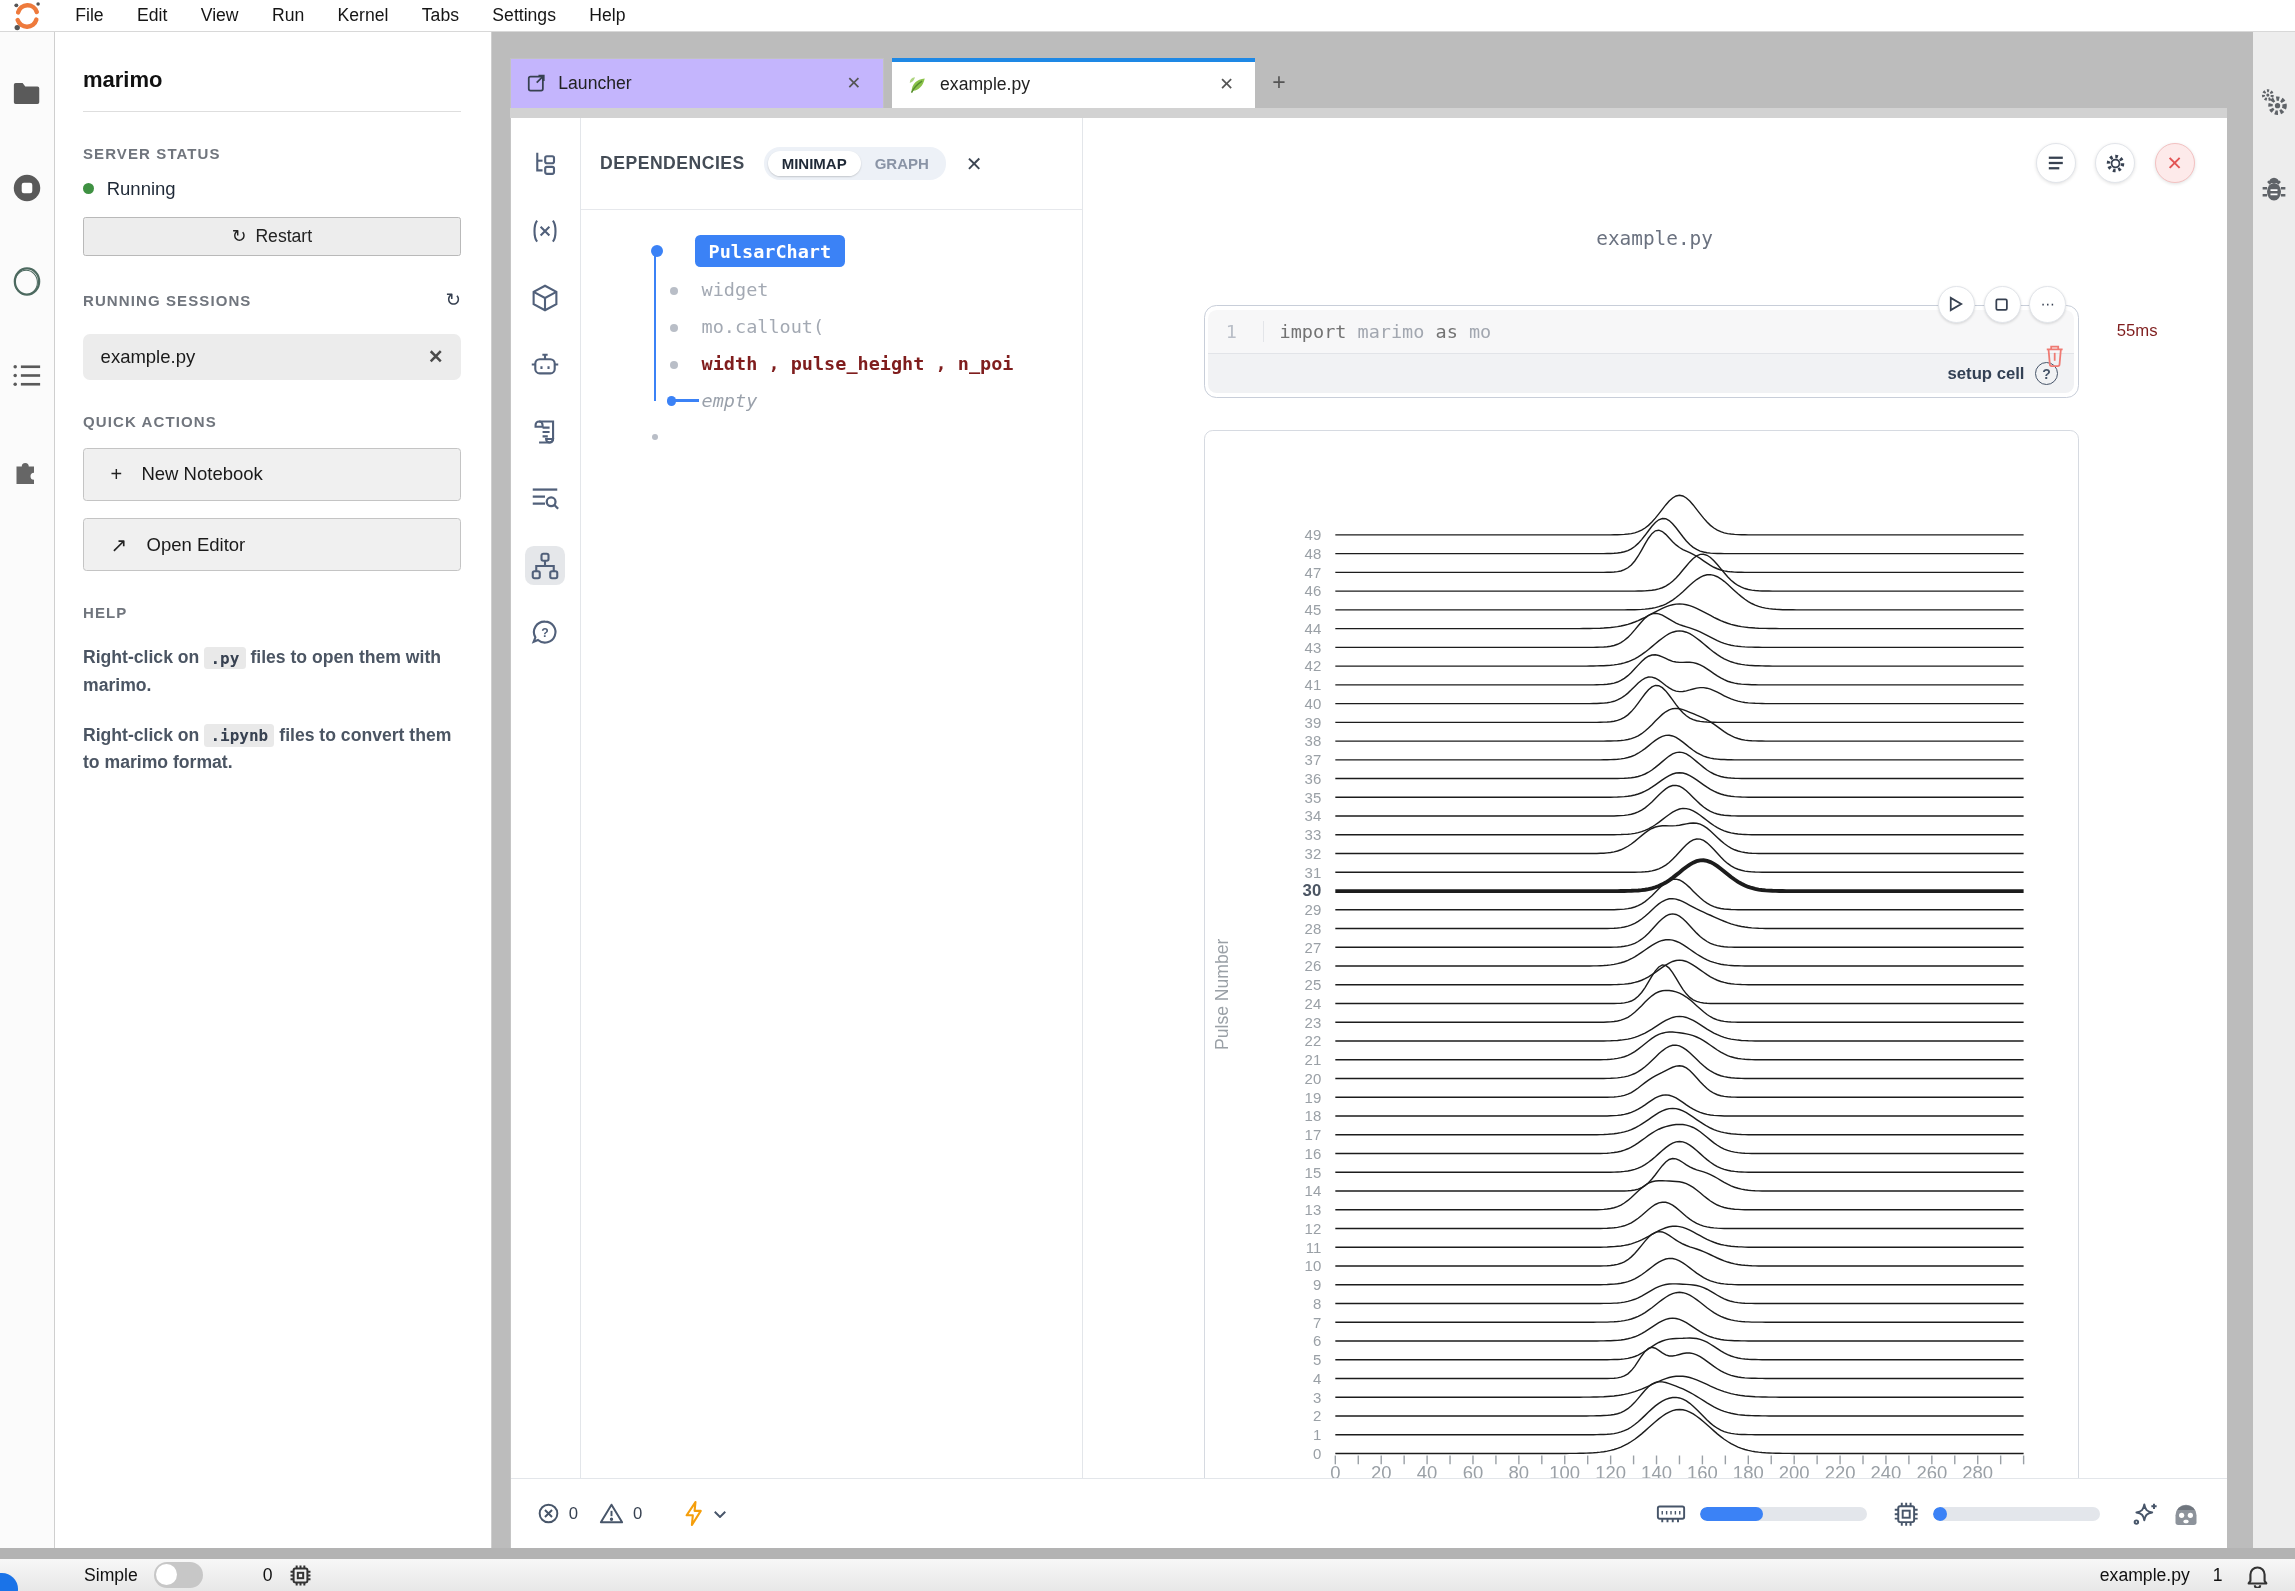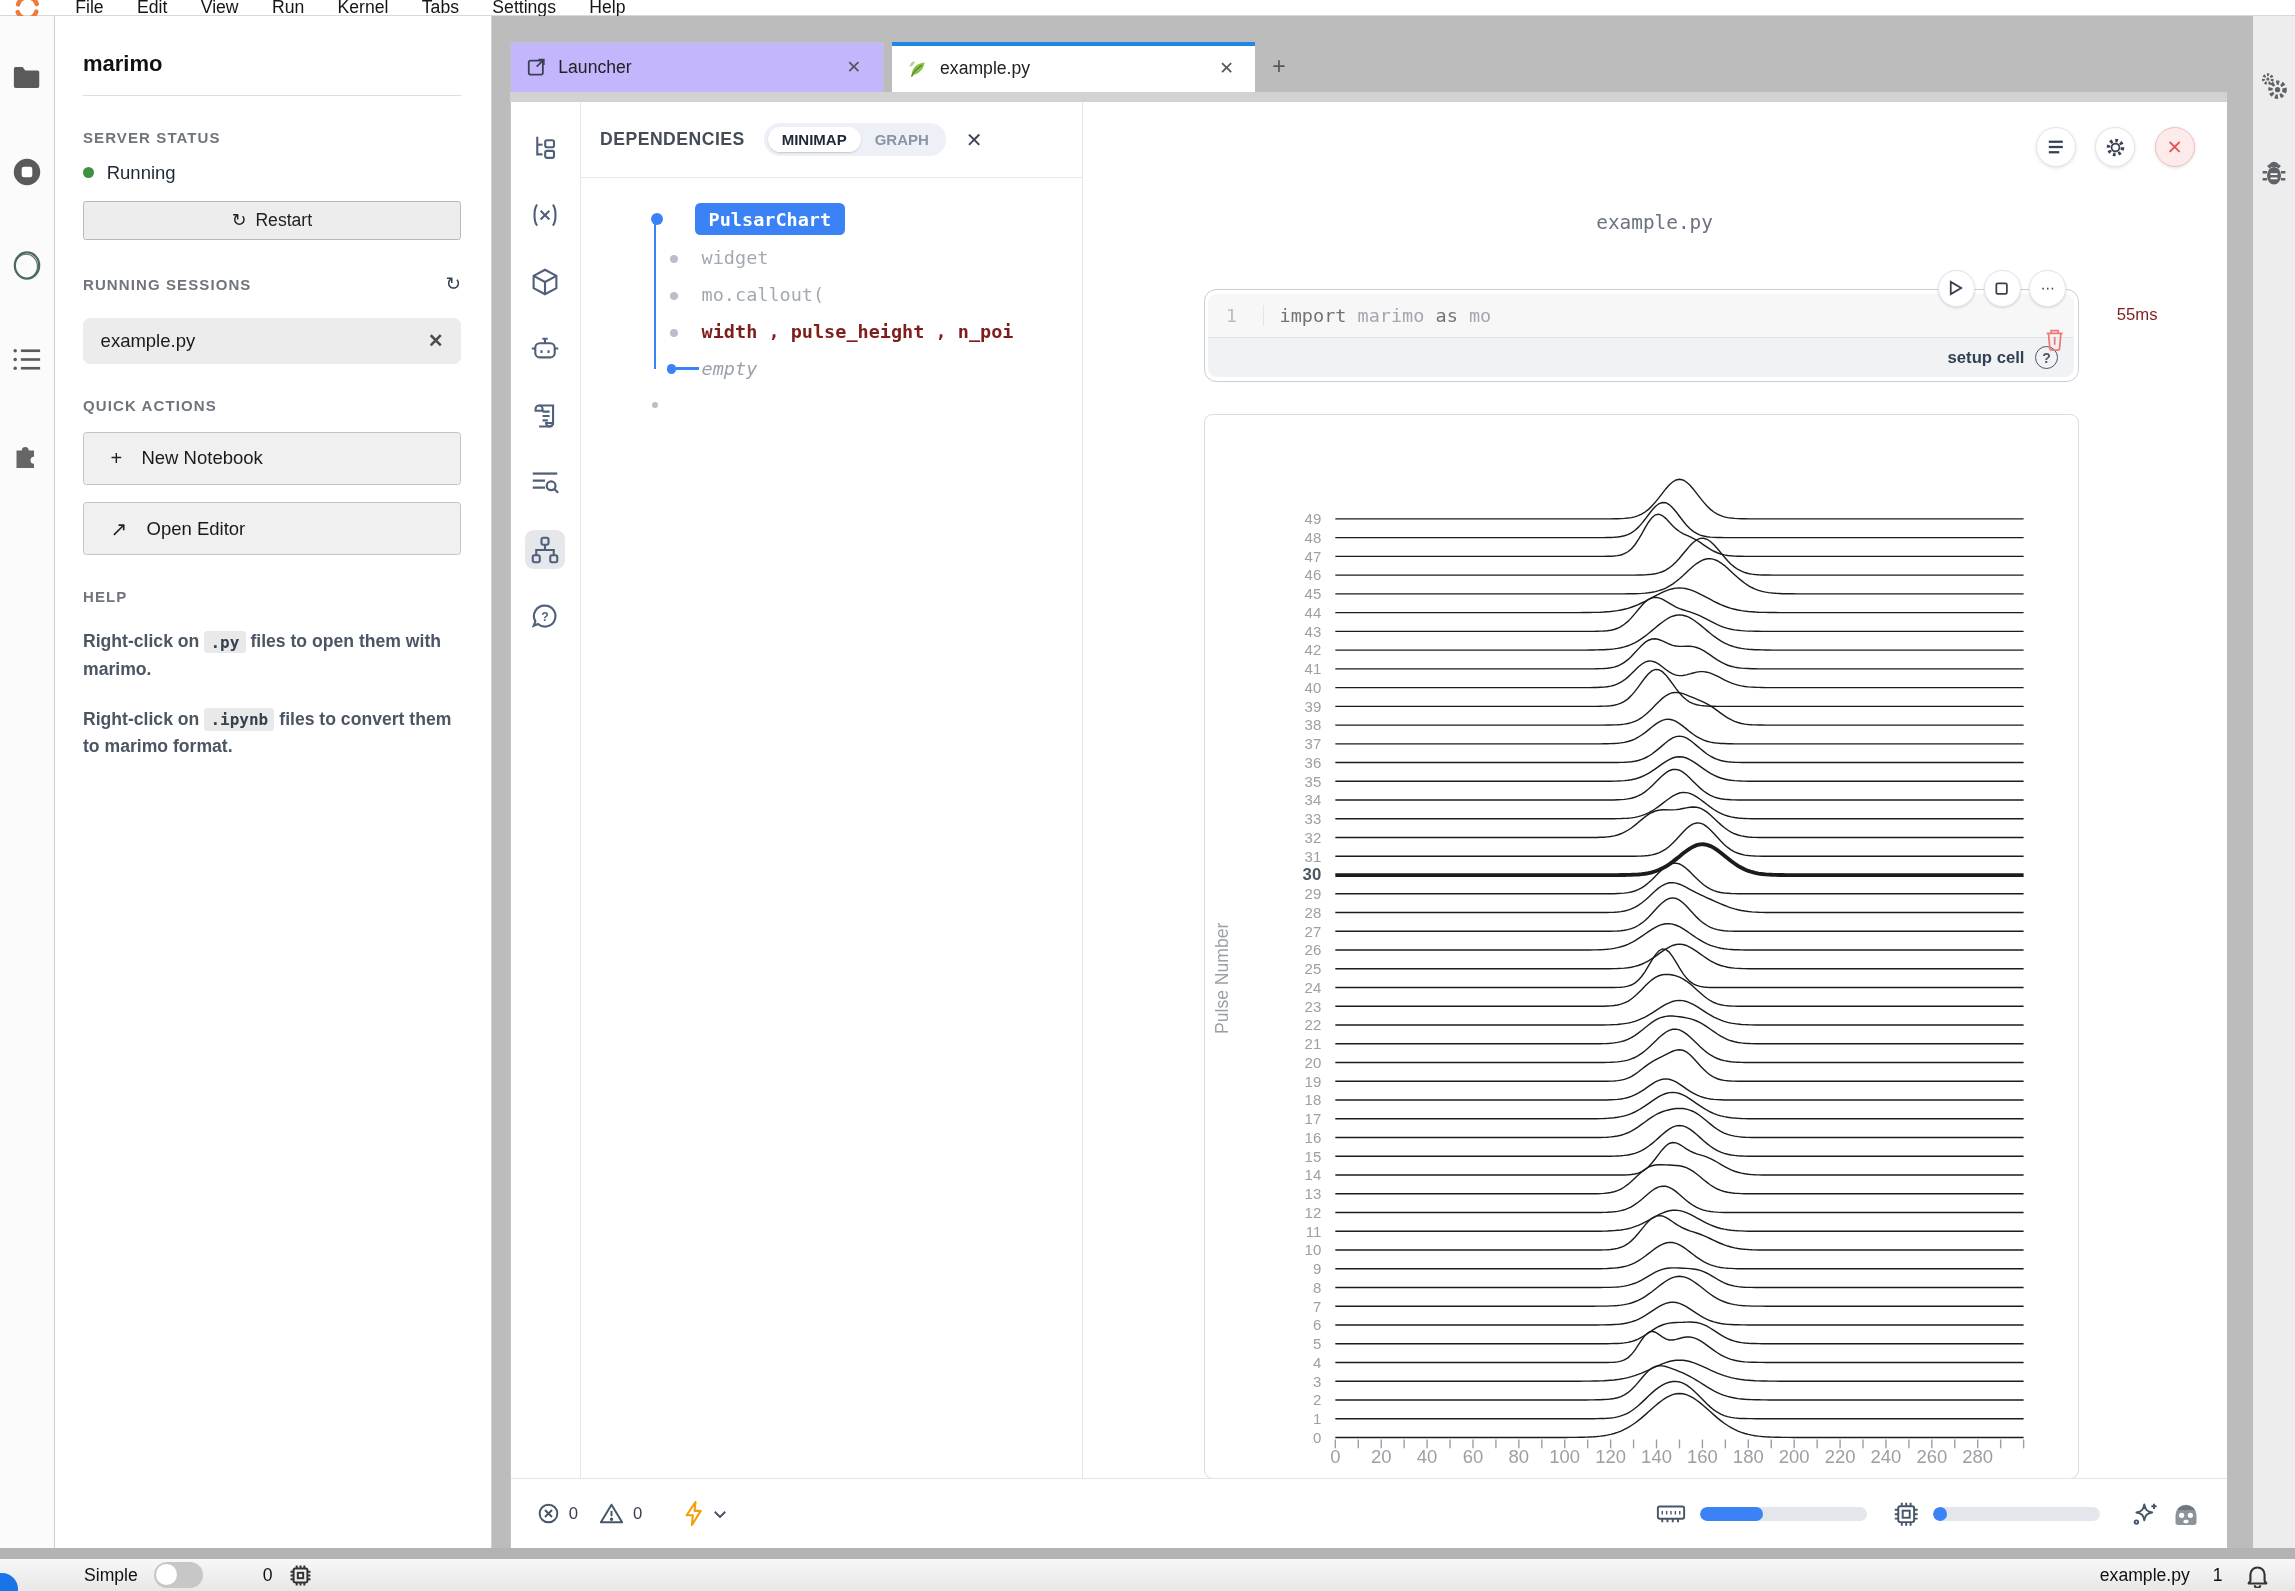--- a/index.html
+++ b/index.html
@@ -1,20 +1,20 @@
 <!DOCTYPE html>
 <html style="font-size:14px"><head>
 <meta charset="utf-8">
 <style>
   * { margin:0; padding:0; box-sizing:border-box; }
   html,body { width:2295px; height:1591px; background:#e9e9e9; font-family:"Liberation Sans",sans-serif; overflow:hidden; }
   .root { display:flex; flex-direction:column; width:2295px; height:1591px; }
 
   
-  .menubar { height:16px; background:#fff; border-bottom:0.9px solid #d8d8d8; display:flex; align-items:center; flex:0 0 auto; }
+  .menubar { height:32px; background:#fff; border-bottom:0.9px solid #d8d8d8; display:flex; align-items:center; flex:0 0 auto; }
   .logo { margin:0 16px 0 10.6px; }
   .menu-item { font-size:17.6px; color:#151515; padding:0 16.7px; cursor:default; }
 
   
   .app { flex:1 1 auto; display:flex; min-height:0; }
 
   .left-rail { width:55px; background:#fbfbfb; border-right:0.9px solid #cfcfcf; display:flex; flex-direction:column; align-items:center; padding-top:42px; gap:55px; flex:0 0 auto; }
   .lr-item { width:35px; height:39px; display:flex; align-items:center; justify-content:center; }
 
   
@@ -49,21 +49,21 @@
 
   .panel { flex:1 1 auto; background:#fff; display:flex; flex-direction:column; min-height:0; border-left:0.9px solid #c5c5c5; }
   .panel-body { flex:1 1 auto; display:flex; min-height:0; }
 
   .prail { width:70px; border-right:0.9px solid #e3e6ea; display:flex; flex-direction:column; align-items:center; padding-top:26.4px; gap:28px; flex:0 0 auto; }
   .pr-item { width:40px; height:39px; display:flex; align-items:center; justify-content:center; border-radius:8.8px; }
   .pr-item.sel { background:#e5e7ea; }
 
   
   .deps { width:502px; border-right:0.9px solid #e3e6ea; flex:0 0 auto; display:flex; flex-direction:column; }
-  .deps-head { height:76px; border-bottom:0.9px solid #e6e8ec; display:flex; align-items:center; padding:0 19.4px; gap:19.4px; flex:0 0 auto; }
+  .deps-head { height:92px; border-bottom:0.9px solid #e6e8ec; display:flex; align-items:center; padding:0 19.4px; gap:19.4px; flex:0 0 auto; }
   .deps-title { font-size:17.6px; font-weight:bold; letter-spacing:0.5px; color:#444c56; }
   .seg { background:#edf1f7; border-radius:16px; padding:3.5px; display:flex; align-items:center; }
   .seg-on { background:#fff; border-radius:12.3px; padding:4.4px 14px; font-size:15px; font-weight:bold; color:#1f2937; box-shadow:0 0.9px 1.8px rgba(0,0,0,.18); }
   .seg-off { padding:4.4px 14px; font-size:15px; font-weight:bold; color:#8a94a6; }
   .deps-close { font-size:20px; color:#3d4653; }
   .tree { position:relative; padding-top:21px; font-family:"DejaVu Sans Mono",monospace; }
   .t-pill-row { height:40px; display:flex; align-items:center; }
   .t-pill { margin-left:114px; background:#3b82f6; color:#fff; font-weight:bold; font-size:18.5px; padding:5.3px 14px; border-radius:5.3px; }
   .t-row { height:37px; display:flex; align-items:center; padding-left:121px; font-size:18.5px; color:#a3a9b3; }
   .t-row.hl { color:#7f1d1d; font-weight:bold; }

